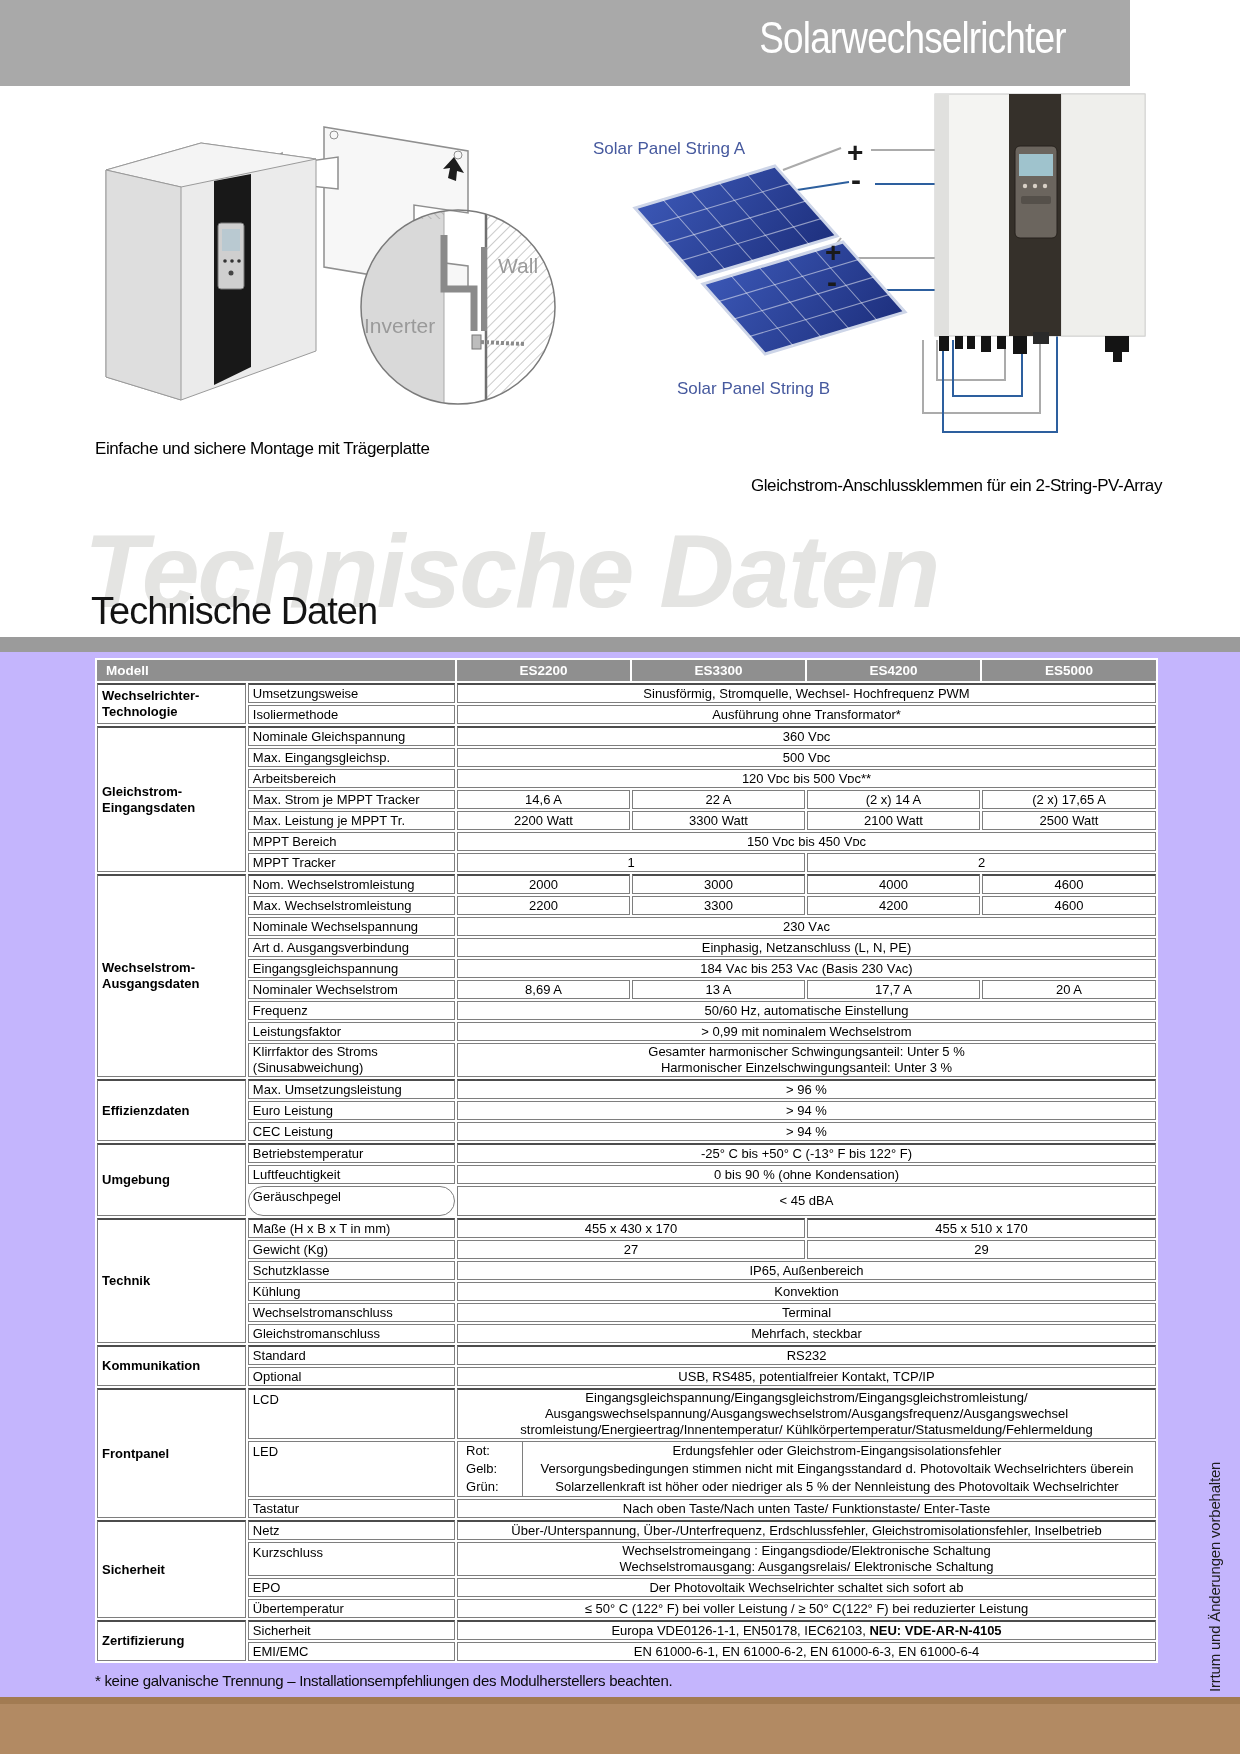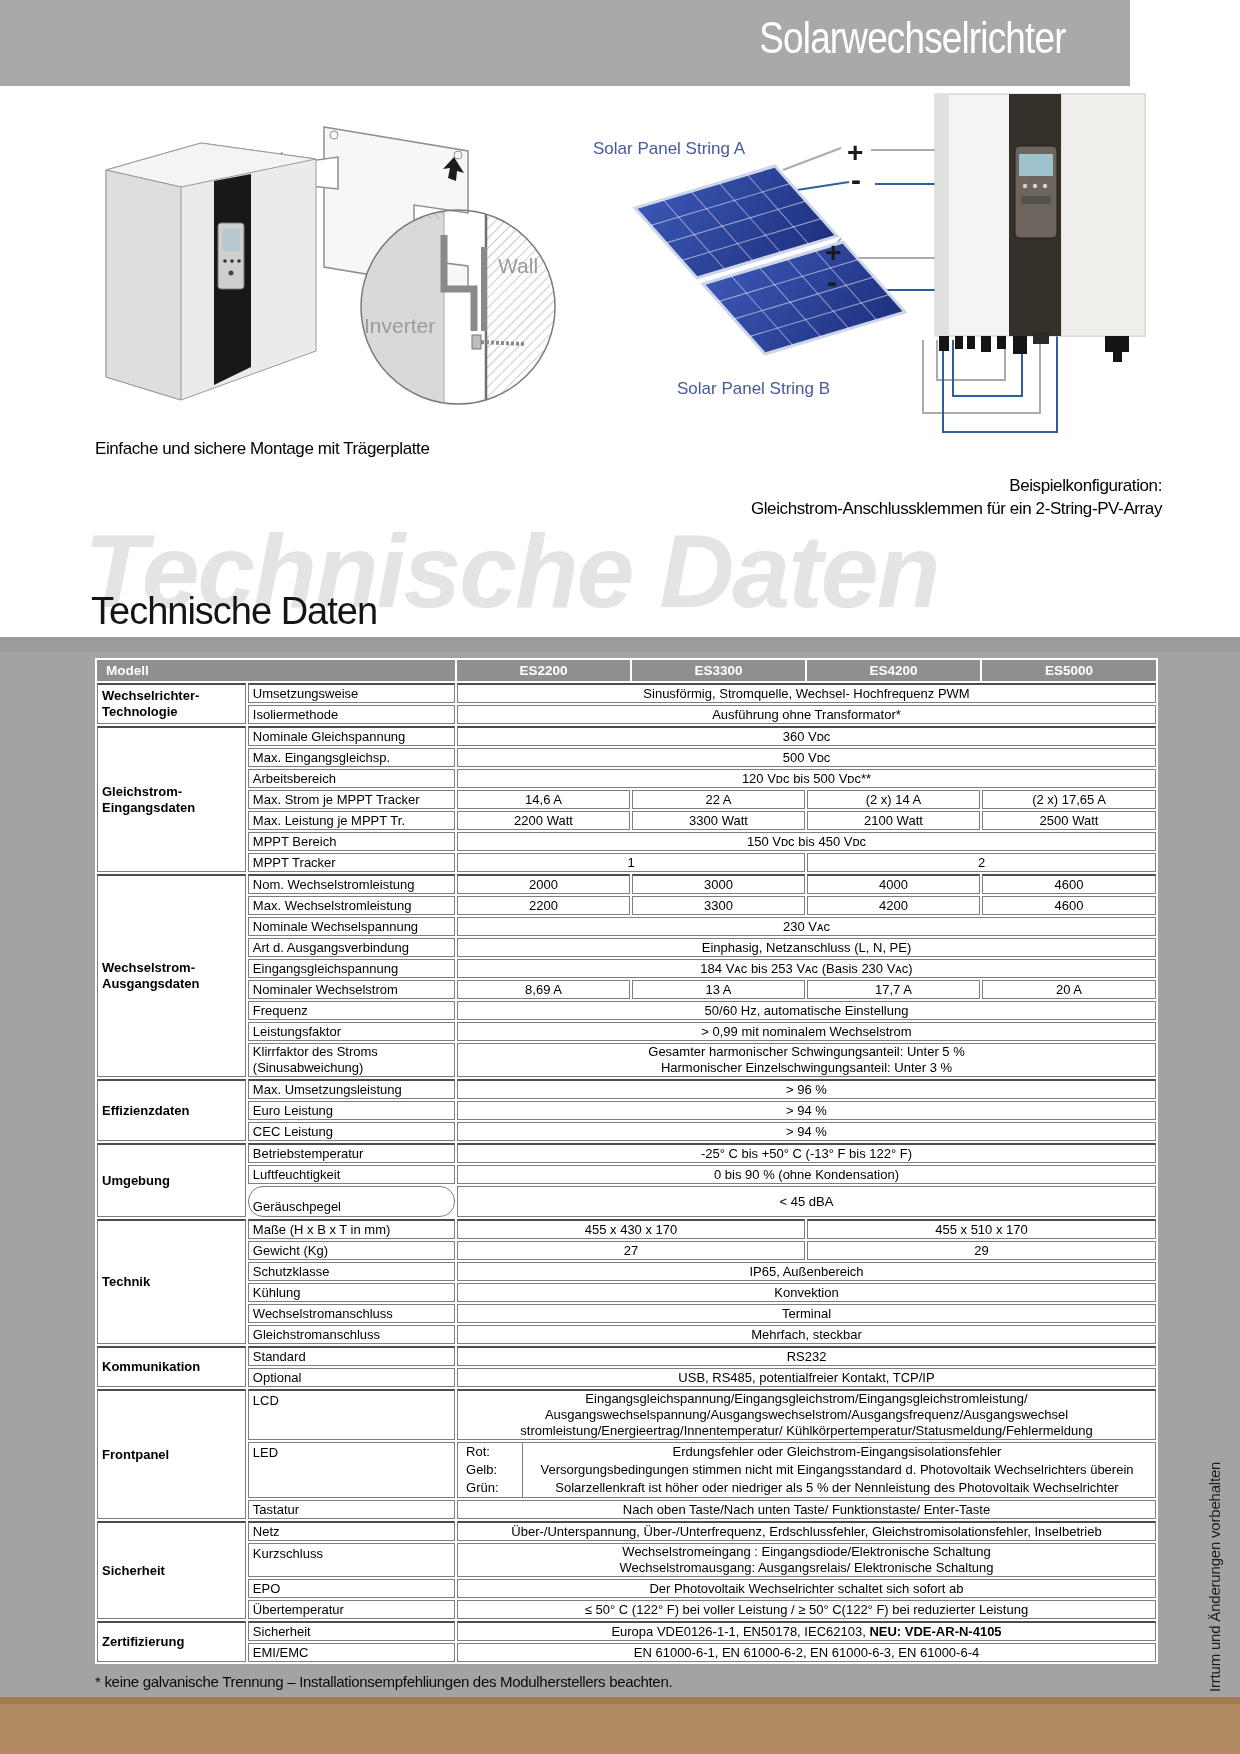--- a/index.html
+++ b/index.html
@@ -18,21 +18,21 @@
   .capR{position:absolute;right:78px;top:474px;text-align:right;font-size:17px;line-height:23px;
         color:#000;letter-spacing:-.4px;}
 
   
   .wm{position:absolute;left:84px;top:512px;font-size:104px;font-weight:bold;font-style:italic;
       color:#e4e4e2;white-space:nowrap;z-index:0;letter-spacing:-2px;}
   .title{position:absolute;left:91px;top:590px;font-size:38px;color:#141414;z-index:1;letter-spacing:-1px;}
   .divider{position:absolute;left:0;top:637px;width:1240px;height:15px;background:#9b9b9b;z-index:2;}
 
   
-  .lower{position:absolute;left:0;top:652px;width:1240px;height:1045px;background:#a3a3a3;
+  .lower{position:absolute;left:0;top:652px;width:1240px;height:1045px;background:#c4b5fd;
          padding:6px 0 0 95px;box-sizing:border-box;z-index:1;}
   table.td{border-collapse:separate;border-spacing:2px;width:1063px;table-layout:fixed;background:#fff;}
   table.td td{border:1px solid #7e7e7e;font-size:13px;line-height:16px;padding:0 4px;height:17px;
               vertical-align:middle;color:#000;background:#fff;overflow:hidden;}
   tr.thead td{background:#8f8f8f;border-color:#8f8f8f;color:#fff;font-weight:bold;font-size:13.5px;height:19px;}
   tr.thead td.hm{text-align:left;padding-left:8px;}
   tr.thead td.hc{text-align:center;}
   td.cat{font-weight:bold;vertical-align:top;white-space:pre-line;font-size:13.5px;padding-top:2px;}
   td.param{background:#dcdcdc;white-space:pre-line;}
   td.val{text-align:center;}
@@ -187,21 +187,20 @@
       <rect x="412" y="248" width="9" height="13" fill="#141414"></rect>
       <rect x="428" y="248" width="14" height="18" fill="#141414"></rect>
       <rect x="448" y="244" width="16" height="12" fill="#2a2a2a"></rect>
       <rect x="520" y="248" width="24" height="16" fill="#141414"></rect>
       <rect x="528" y="264" width="9" height="10" fill="#141414"></rect>
     </g>
   </svg>
 
   <div class="capL">Einfache und sichere Montage mit Trägerplatte</div>
   <div class="capR">
-    <div>Beispielkonfiguration:</div>
     <div>Gleichstrom-Anschlussklemmen für ein 2-String-PV-Array</div>
   </div>
 
   <div class="wm">Technische Daten</div>
   <div class="title">Technische Daten</div>
   <div class="divider"></div>
 
   <div class="lower">
     <table class="td">
       <colgroup>
@@ -337,21 +336,21 @@
       <tr class="gs">
         <td class="cat" rowspan="3">Umgebung</td>
         <td class="param">Betriebstemperatur</td>
         <td class="val" colspan="4">-25° C bis +50° C (-13° F bis 122° F)</td>
       </tr>
       <tr>
         <td class="param">Luftfeuchtigkeit</td>
         <td class="val" colspan="4">0 bis 90 % (ohne Kondensation)</td>
       </tr>
       <tr style="height:30px">
-        <td class="param" style="vertical-align:top;padding-top:12px;border-radius:15px;">Geräuschpegel</td>
+        <td class="param" style="vertical-align:top;padding-top:2px;border-radius:15px;">Geräuschpegel</td>
         <td class="val" colspan="4">&lt; 45 dBA</td>
       </tr>
 
       <tr class="gs">
         <td class="cat" rowspan="6">Technik</td>
         <td class="param">Maße (H x B x T in mm)</td>
         <td class="val" colspan="2">455 x 430 x 170</td>
         <td class="val shade" colspan="2">455 x 510 x 170</td>
       </tr>
       <tr>

